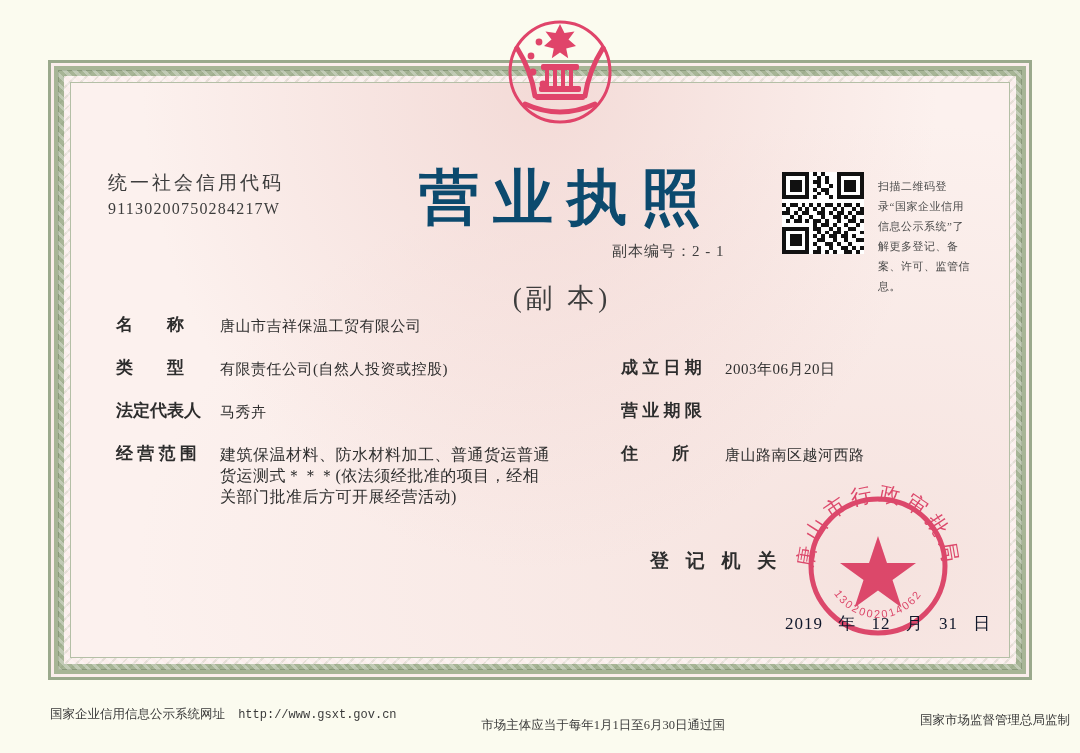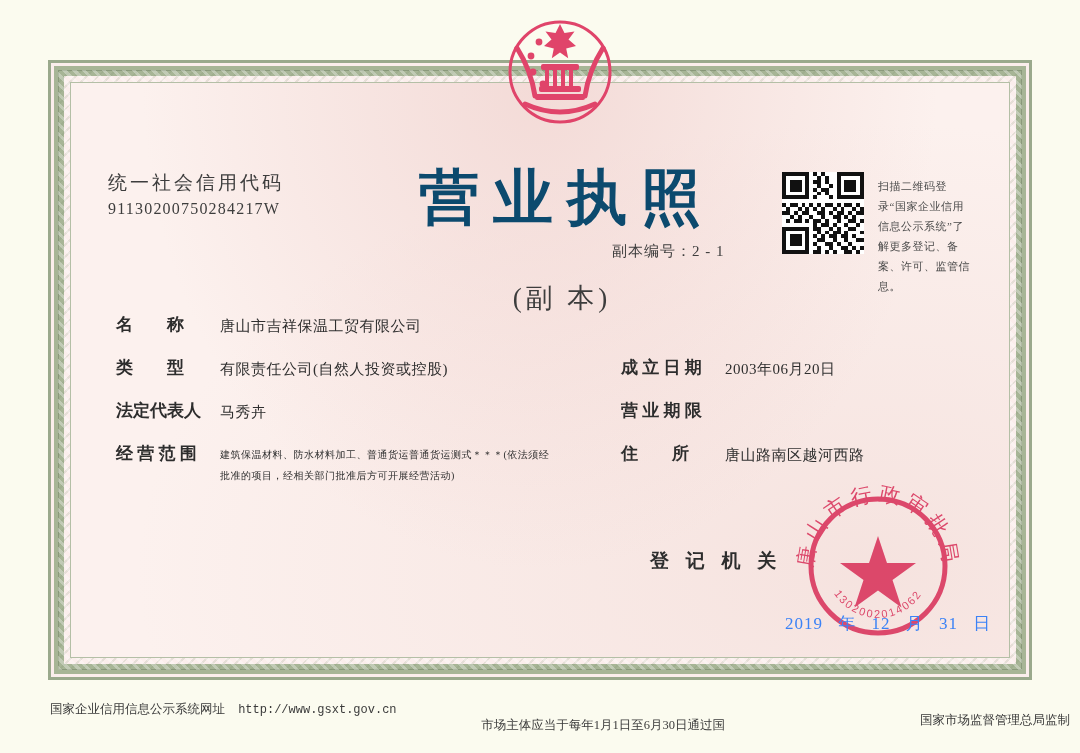--- a/index.html
+++ b/index.html
@@ -177,39 +177,39 @@
     flex: 0 0 auto;
   }
   .lbl.w4b { width: 104px; }
   .val {
     font-size: 15px;
     line-height: 22px;
     color: #2f2f2f;
     letter-spacing: .5px;
     padding-top: 2px;
   }
-  .val.small { font-size: 10px; line-height: 21px; }
+  .val.small { font-size: 16px; line-height: 21px; }
   .scope-val { max-width: 330px; }
 
   
   .registrar {
     position: absolute;
     left: 650px;
     top: 548px;
     font-size: 19px;
     font-weight: bold;
     letter-spacing: 6px;
     color: #2d2d2d;
   }
   .date-line {
     position: absolute;
     left: 780px;
     top: 612px;
     font-size: 17px;
-    color: #3b82f6;
+    color: #0f172a;
     letter-spacing: 1px;
   }
   .date-line span { margin: 0 5px; }
 
   
   .seal {
     position: absolute;
     left: 790px;
     top: 478px;
     width: 176px;
@@ -224,21 +224,21 @@
     left: 0; right: 0;
     top: 700px;
     height: 50px;
     font-size: 12.5px;
     color: #3a3a3a;
   }
   .footer-left {
     position: absolute;
     left: 50px;
     top: 2px;
-    line-height: 15px;
+    line-height: 24px;
   }
   .footer-left .url {
     margin-left: 10px;
     font-family: "Liberation Mono", "DejaVu Sans Mono", monospace;
     font-size: 12px;
   }
   .footer-center {
     position: absolute;
     left: 50%;
     transform: translateX(-50%);

